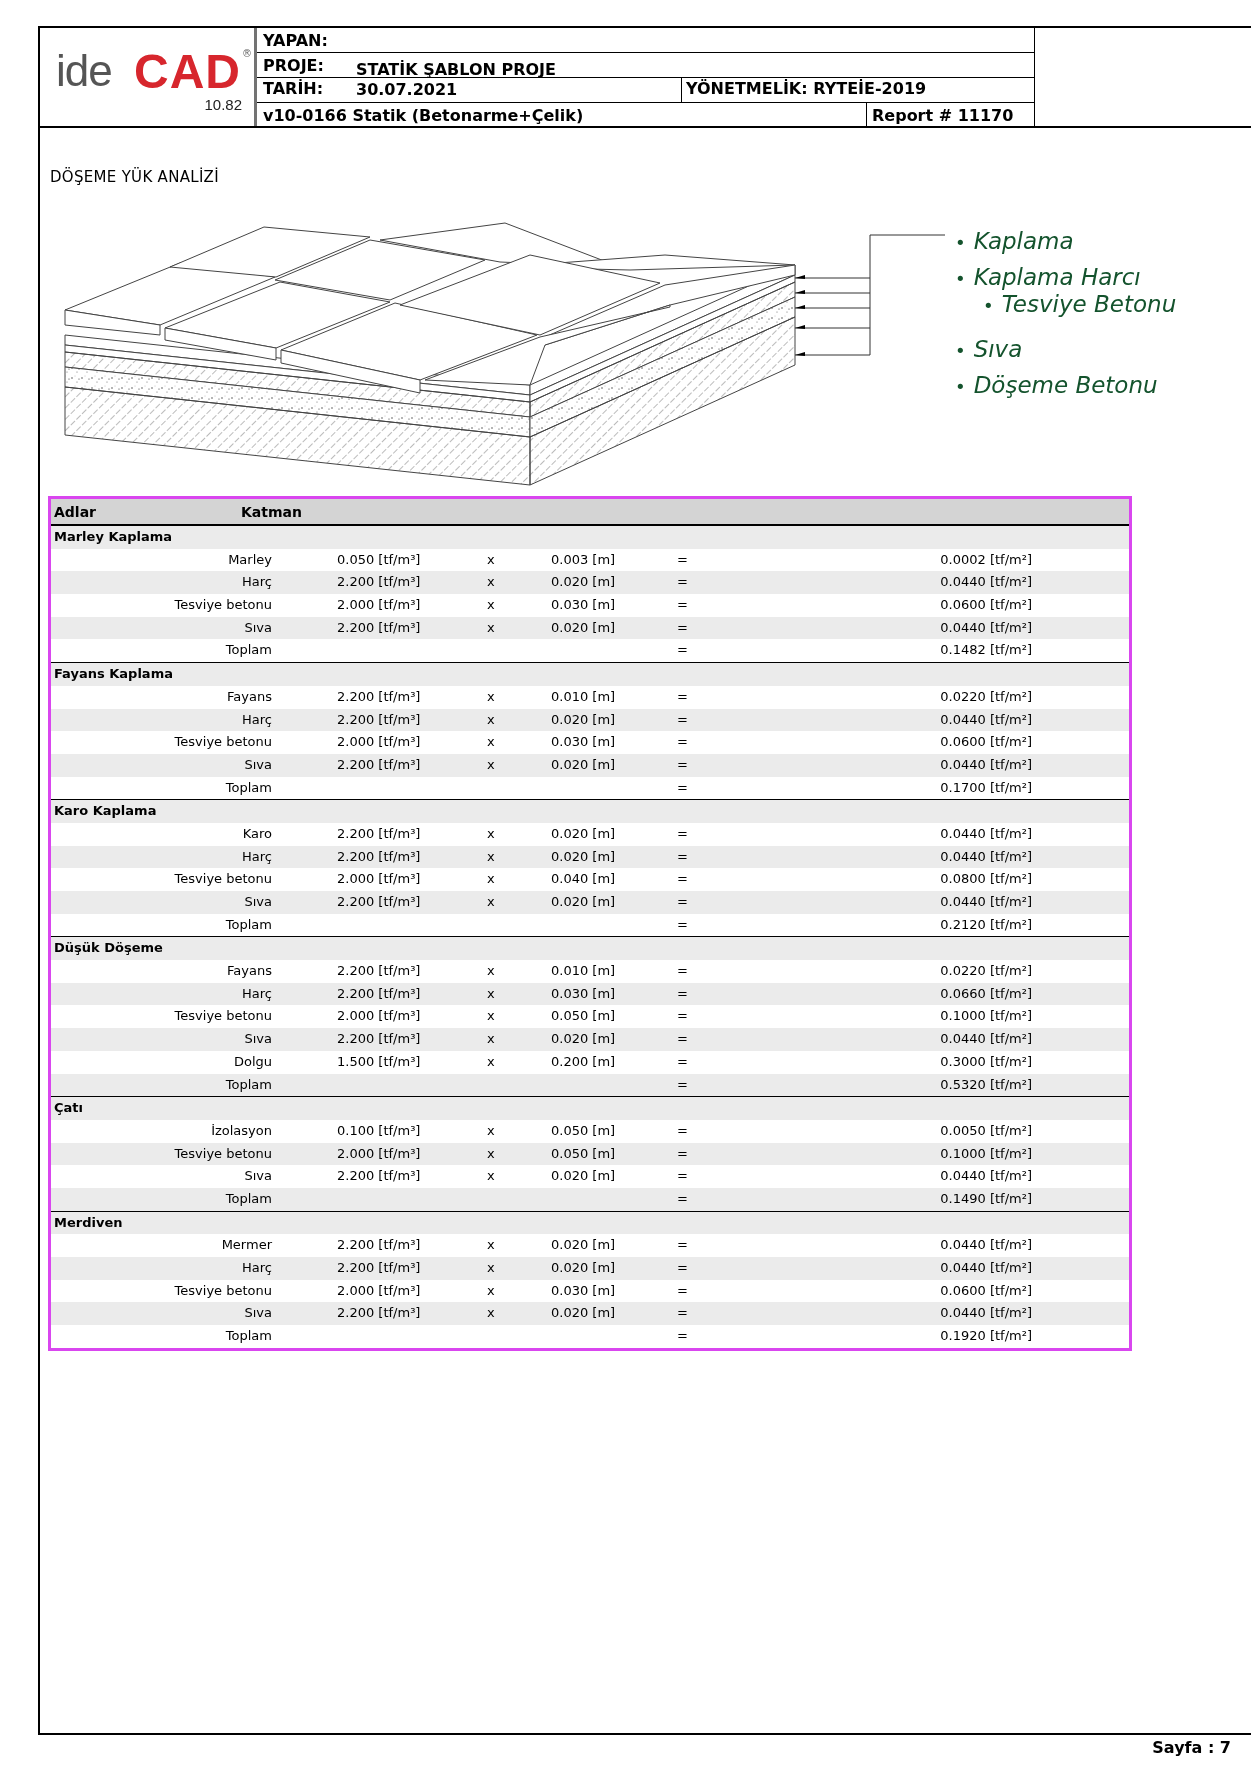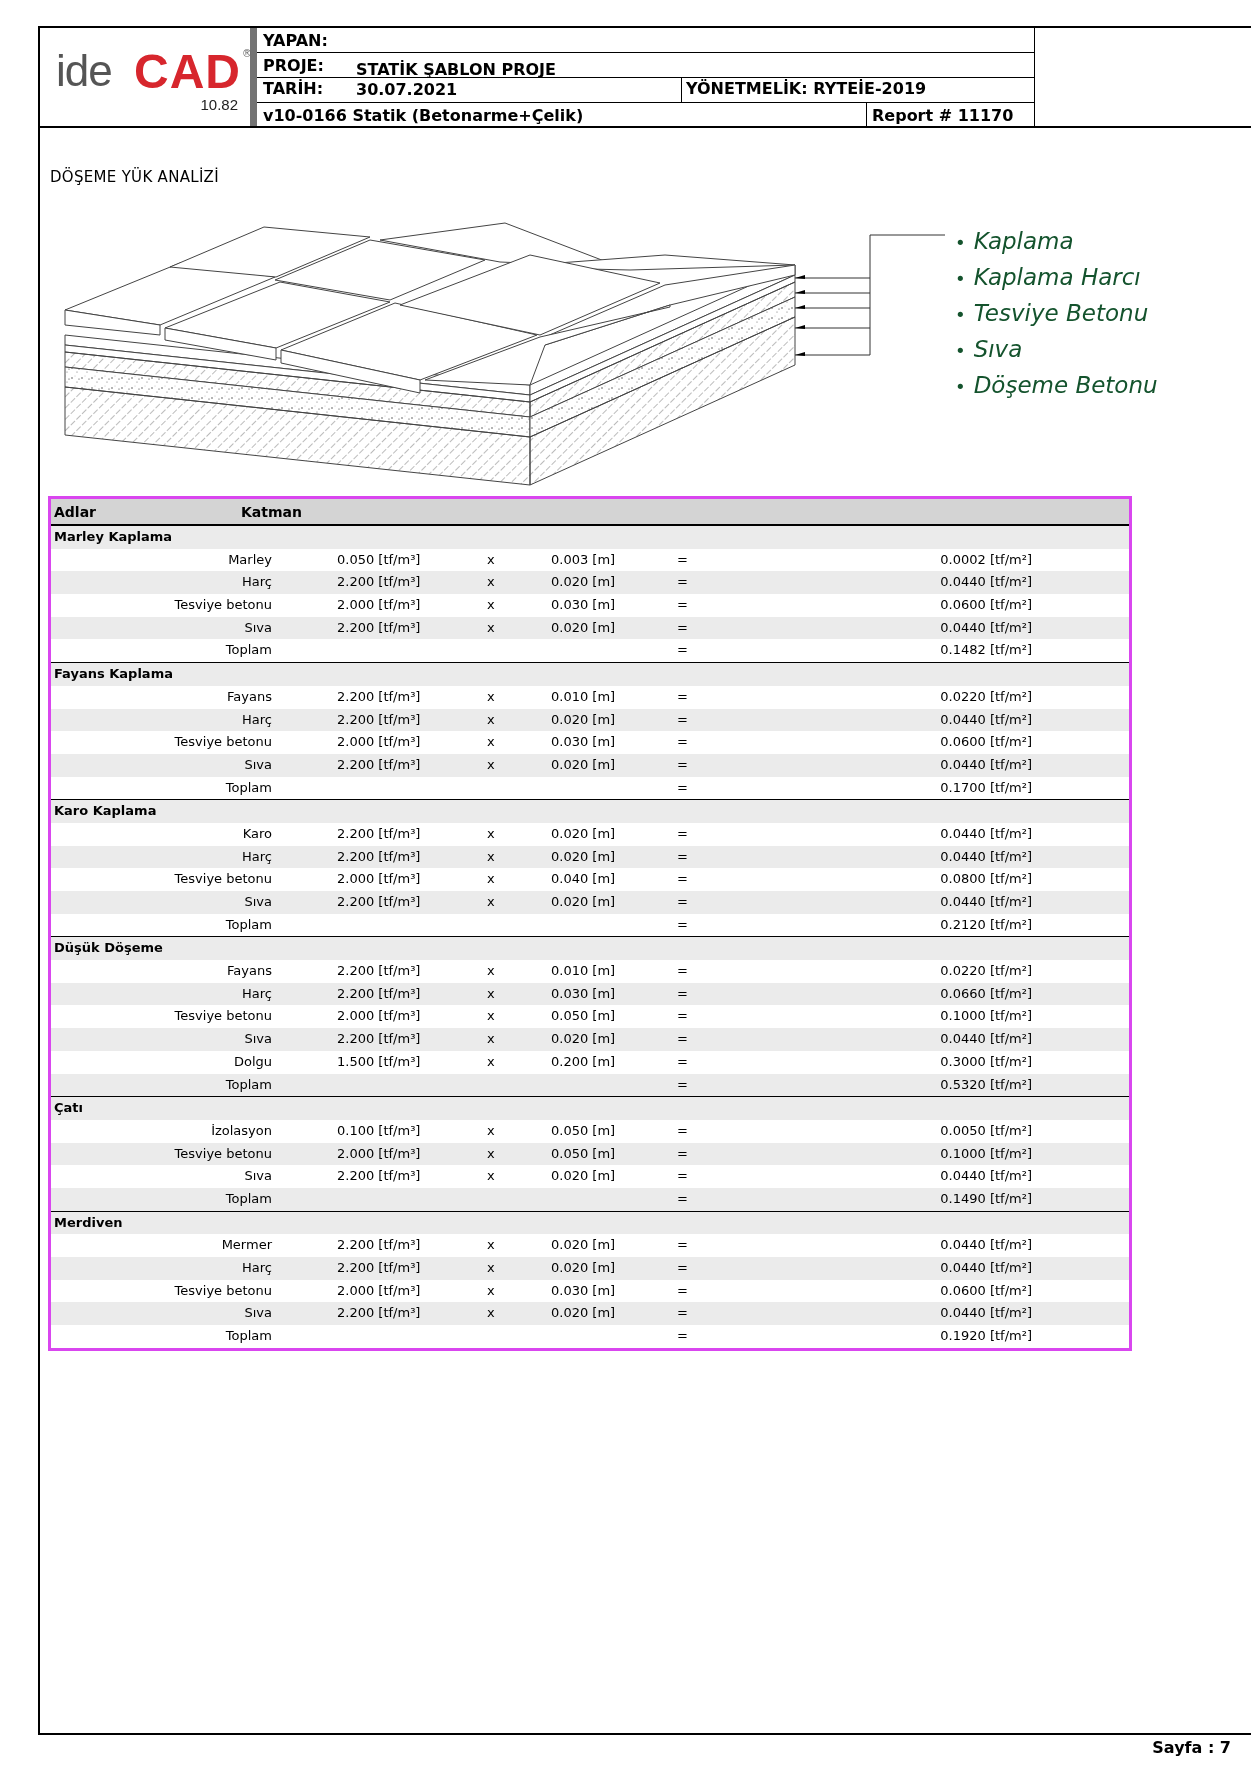--- a/index.html
+++ b/index.html
@@ -6,21 +6,21 @@
   html, body { width: 1251px; height: 1768px; background: #ffffff; overflow: hidden; }
   body { position: relative; font-family: "DejaVu Sans", sans-serif; color: #000; }
 
   
   .frame-left { position: absolute; left: 38px; top: 26px; width: 2px; height: 1708px; background: #000; }
   .frame-bottom { position: absolute; left: 38px; top: 1733px; width: 1213px; height: 2px; background: #000; }
   .frame-top { position: absolute; left: 38px; top: 26px; width: 1213px; height: 2px; background: #000; }
   .frame-header-bottom { position: absolute; left: 38px; top: 126px; width: 1213px; height: 2px; background: #000; }
 
   
-  .logo-box { position: absolute; left: 40px; top: 28px; width: 217px; height: 98px; border-right: 7px solid #737373; }
+  .logo-box { position: absolute; left: 40px; top: 28px; width: 217px; height: 98px; border-right: 3px solid #737373; }
   .logo { position: absolute; left: 16px; top: 18px; width: 200px; height: 75px; }
   .logo-ide { position: absolute; left: 0; top: 0; font-family: "Liberation Sans", sans-serif; font-size: 44px; color: #555; letter-spacing: -1px; font-weight: normal; }
   .logo-cad { position: absolute; left: 78px; top: -2px; font-family: "Liberation Sans", sans-serif; font-size: 48px; color: #d7262d; font-weight: bold; letter-spacing: 1px; }
   .logo-reg { position: absolute; left: 186px; top: 2px; font-size: 10px; color: #666; }
   .logo-version { position: absolute; right: 12px; top: 68px; font-family: "Liberation Sans", sans-serif; font-size: 15px; color: #222; }
 
   .hdr { position: absolute; font-family: "DejaVu Sans", sans-serif; font-weight: bold; font-size: 16px; color: #000; white-space: nowrap; }
   .hline { position: absolute; height: 1px; background: #000; }
   .vline { position: absolute; width: 1px; background: #000; }
 
@@ -138,21 +138,21 @@
     <polygon points="755,83 765,80 765,84" fill="#000"></polygon>
     <polygon points="755,98 765,95 765,99" fill="#000"></polygon>
     <polygon points="755,113 765,110 765,114" fill="#000"></polygon>
     <polygon points="755,133 765,130 765,134" fill="#000"></polygon>
     <polygon points="755,160 765,157 765,161" fill="#000"></polygon>
   </svg>
 </div>
 
 <div class="legend-item" style="top:228px;"><span class="bullet">•</span><span>Kaplama</span></div>
 <div class="legend-item" style="top:264px;"><span class="bullet">•</span><span>Kaplama Harcı</span></div>
-<div class="legend-item" style="top:300px;"><span class="bullet">•</span><span>Tesviye Betonu</span></div>
+<div class="legend-item" style="top:291px;margin-left:28px;"><span class="bullet">•</span><span>Tesviye Betonu</span></div>
 <div class="legend-item" style="top:336px;"><span class="bullet">•</span><span>Sıva</span></div>
 <div class="legend-item" style="top:372px;"><span class="bullet">•</span><span>Döşeme Betonu</span></div>
 
 <div class="load-table" id="load-table">
   <div class="thead">
     <span style="left:3px;">Adlar</span>
     <span style="left:190px;">Katman</span>
   </div>
   <div id="groups">
       <div class="grp">

